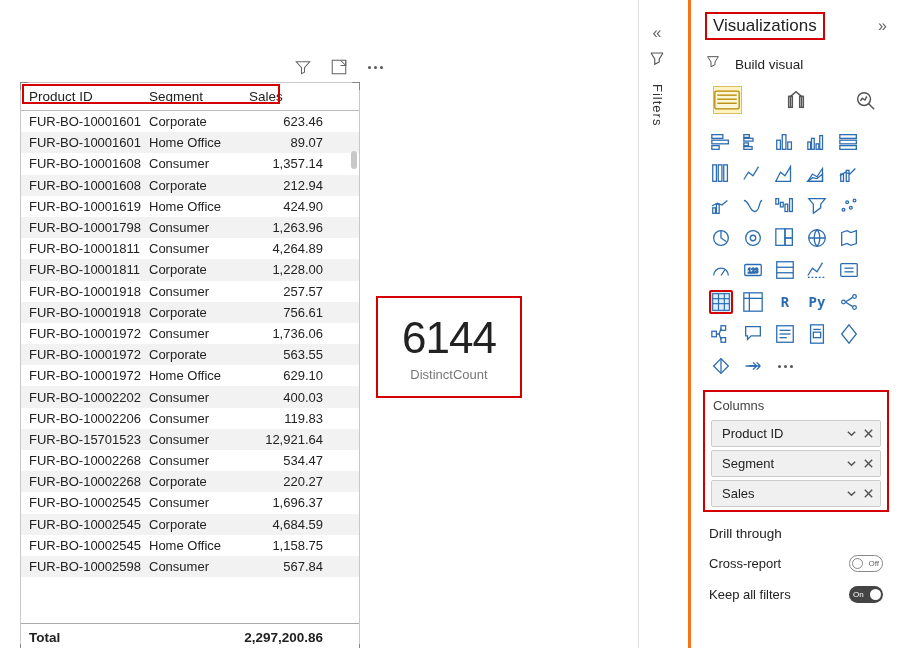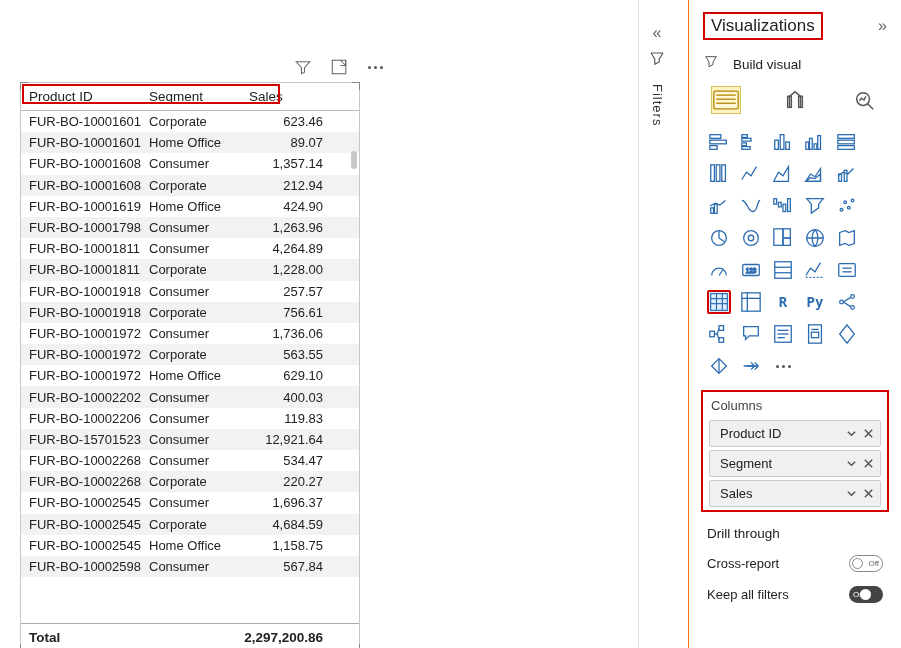--- a/index.html
+++ b/index.html
@@ -53,21 +53,21 @@
   
   .vsep { position:absolute; left:638px; top:0; width:1px; height:100%; background:#ddd; }
 
   
   .filters-tab { position:absolute; left:648px; top:24px; display:flex; flex-direction:column; align-items:center; gap:8px;}
   .chevrons { font-size:16px; color:#666;}
   .filter-ico svg { width:18px; height:18px; stroke:#555; fill:none; stroke-width:1.5;}
   .vtxt { writing-mode:vertical-rl; font-size:13px; color:#333; letter-spacing:1px; margin-top:4px;}
 
   
-  .viz-pane { position:absolute; left:688px; top:0; right:0; height:100%; border-left:1px solid #f97316; padding:12px 0 0 0; overflow-y:hidden;}
+  .viz-pane { position:absolute; left:688px; top:0; right:0; height:100%; border-left:3px solid #f97316; padding:12px 0 0 0; overflow-y:hidden;}
   .viz-head { display:flex; align-items:center; justify-content:space-between; padding:0 14px;}
   .viz-title-box { border:2px solid #d40000; padding:2px 6px;}
   .viz-title { font-size:17px; font-weight:400;}
   .expand-chevrons { font-size:16px; color:#666;}
   .build-row { display:flex; align-items:center; gap:14px; padding:14px 14px 0 14px;}
   .build-ico svg{width:16px;height:16px;stroke:#555;fill:none;stroke-width:1.5;}
   .build-label { font-size:13.5px;}
   .mode-row { display:flex; gap:40px; padding:12px 22px 4px 22px;}
   .mode-ico { width:34px; height:28px; display:flex; align-items:center; justify-content:center;}
   .mode-ico.active { background:#fff3c2; border:1px solid #d8c060;}
@@ -88,21 +88,21 @@
   .field-ctrl { display:flex; gap:6px; align-items:center; color:#555; font-size:13px;}
   .field-ctrl svg{width:11px;height:11px;stroke:#555;stroke-width:1.6;fill:none;}
 
   .drill-sec { padding:14px 18px 0 18px; display:flex; flex-direction:column; gap:14px;}
   .drill-title{ font-size:13.5px;}
   .toggle-row { display:flex; justify-content:space-between; align-items:center; font-size:13px;}
   .toggle { width:34px; height:17px; border-radius:10px; position:relative; display:flex; align-items:center;}
   .toggle.off { border:1px solid #888; justify-content:flex-start;}
   .toggle.off .knob{ width:11px;height:11px;border:1px solid #888;border-radius:50%;margin-left:2px;}
   .toggle.off .lbl{position:absolute; right:3px; font-size:8px; color:#666;}
-  .toggle.on { background:#444; justify-content:center;}
+  .toggle.on { background:#444; justify-content:flex-end;}
   .toggle.on .knob{ width:11px;height:11px;background:#fff;border-radius:50%;margin-right:2px;}
   .toggle.on .lbl{position:absolute; left:4px; font-size:8px; color:#fff;}
 
 </style>
 </head>
 <body>
 
 <div class="canvas">
 
   <div class="visual-toolbar">
@@ -250,20 +250,24 @@
         </div>
       <div class="tfoot">
         <div class="f1">Total</div>
         <div class="f2"></div>
         <div class="f3">2,297,200.86</div>
       </div>
     </div>
   </div>
   <div class="header-highlight"></div>
 
+  <div class="card-visual">
+    <div class="card-value">6144</div>
+    <div class="card-label">DistinctCount</div>
+  </div>
 </div>
 
 <div class="vsep"></div>
 
 <div class="filters-tab">
   <div class="chevrons">«</div>
   <span class="filter-ico">
     <svg viewBox="0 0 24 24">
         <path d="M4 4h16M4 4l5 8v7l6-3v-4l5-8"></path>
       </svg>

